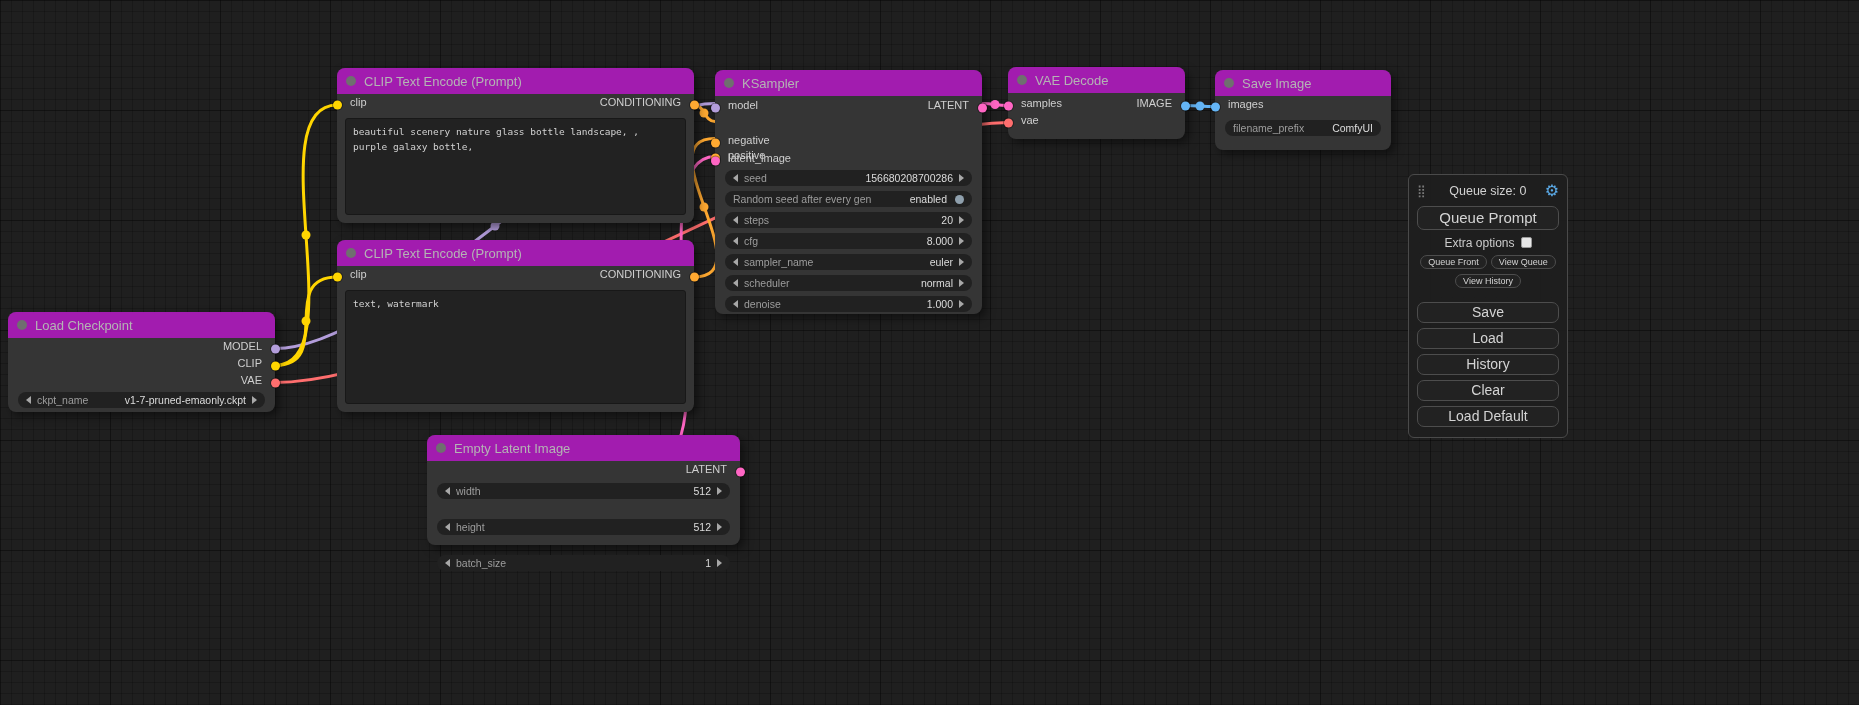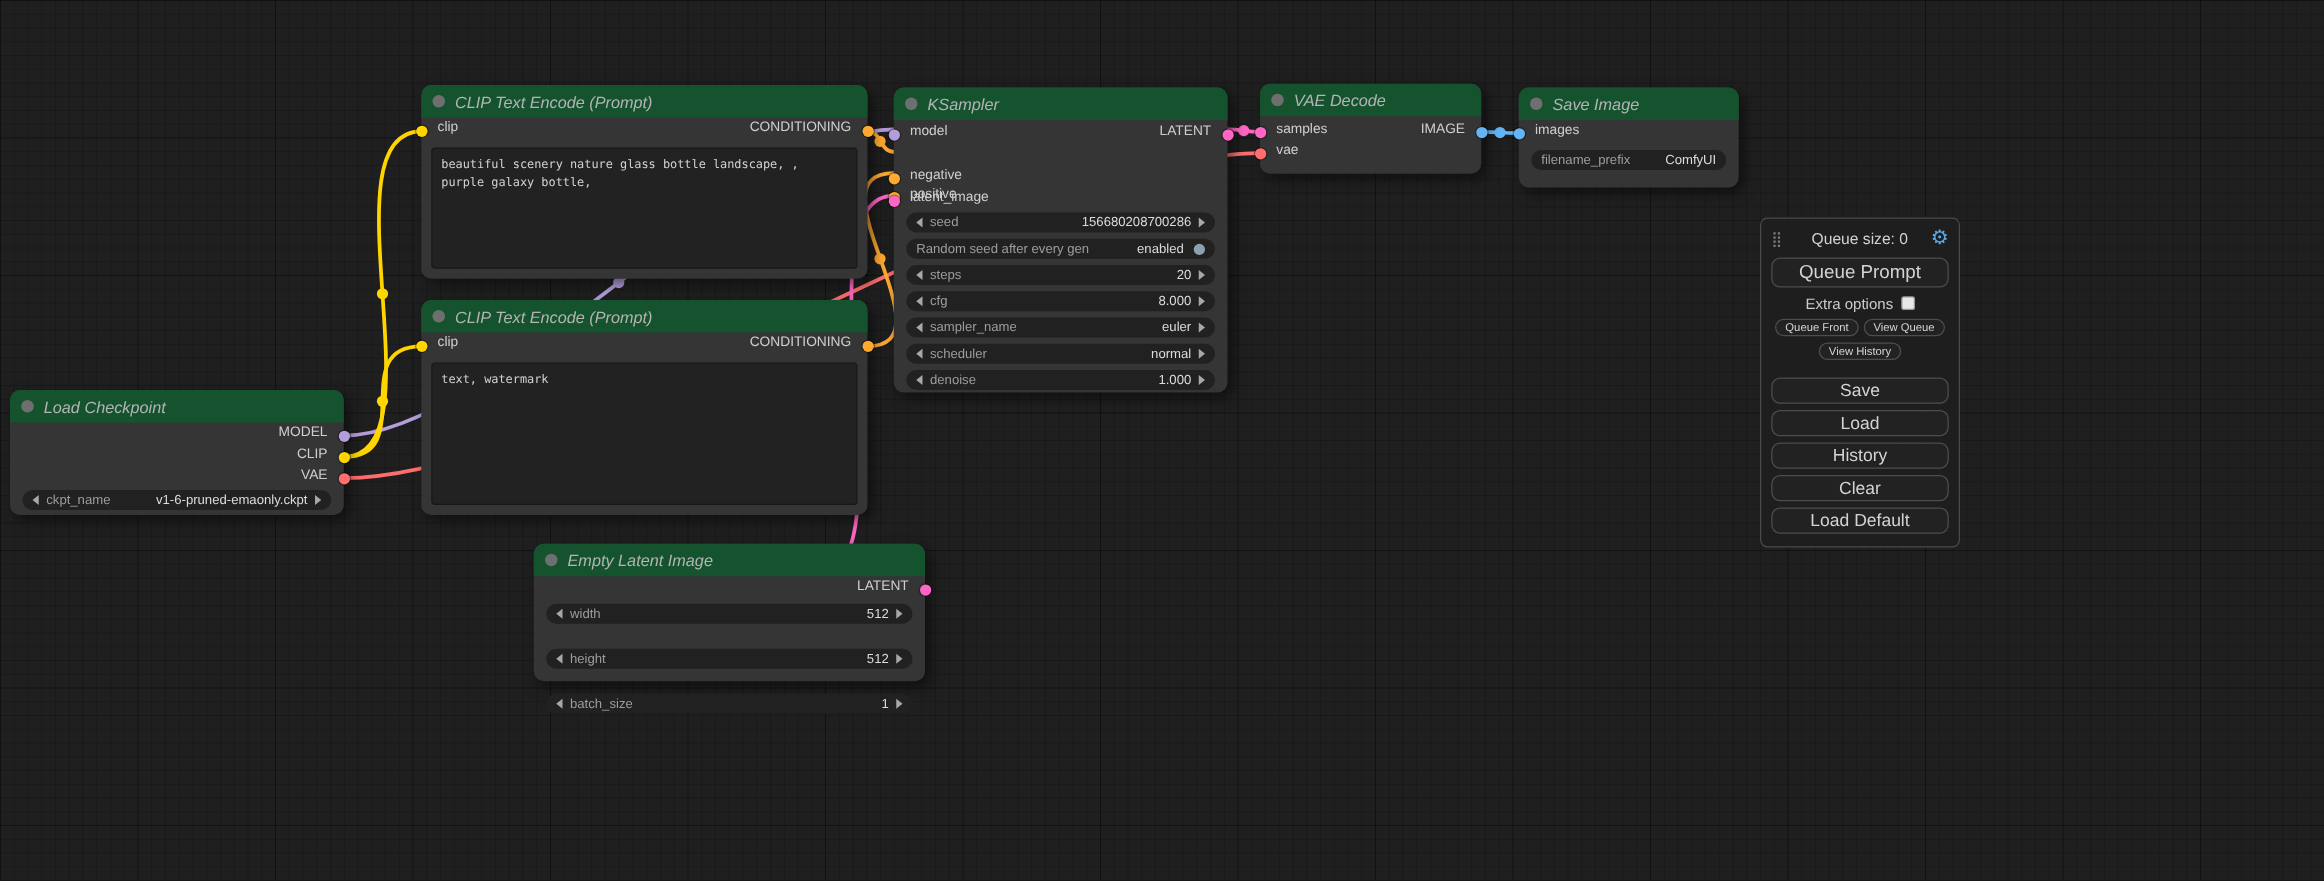--- a/index.html
+++ b/index.html
@@ -18,23 +18,23 @@
   .wires { position:absolute; left:0; top:0; z-index:1; }
   .wires path { fill:none; stroke-width:3; stroke-linecap:round; }
 
   .node {
     position:absolute; z-index:2;
     background:#353535; border-radius:8px;
     box-shadow:4px 4px 10px rgba(0,0,0,0.5);
     color:#c8c8c8;
   }
   .node-title {
-    height:26px; background:#14532d; border-radius:8px 8px 0 0;
+    height:26px; background:#a21caf; border-radius:8px 8px 0 0;
     display:flex; align-items:center; gap:8px; padding:0 9px;
-    color:#b4b4b4; font-size:13px; cursor:move; white-space:nowrap;font-style:italic;
+    color:#b4b4b4; font-size:13px; cursor:move; white-space:nowrap;
   }
   .tdot { width:10px; height:10px; border-radius:50%; background:#6f6f6f; flex:none; }
 
   .slot { position:absolute; display:flex; align-items:flex-start; height:17px; }
   .slot.in  { left:0; padding-left:13px; }
   .slot.out { right:0; padding-right:13px; justify-content:flex-end; }
   .sdot { position:absolute; width:9px; height:9px; border-radius:50%; top:50%; transform:translateY(-50%); box-shadow:0 0 0 1px rgba(0,0,0,0.35); cursor:crosshair; }
   .slot.in  .sdot { left:-4.5px; }
   .slot.out .sdot { right:-4.5px; }
   .slot-label { font-size:11px; color:#cfcfcf; white-space:nowrap; }
@@ -121,21 +121,21 @@
     <span class="sdot" style="background: rgb(255, 213, 0);"></span>
   </div>
   <div class="slot out" style="top:62px;">
     <span class="slot-label">VAE</span>
     <span class="sdot" style="background: rgb(255, 110, 110);"></span>
   </div>
   <div class="widgets" style="top:80px;gap:4px;">
     <div class="widget">
       <span class="arr arr-l"></span>
       <span class="wname">ckpt_name</span>
-      <span class="wval">v1-6-pruned-emaonly.ckpt</span>
+      <span class="wval">v1-7-pruned-emaonly.ckpt</span>
       <span class="arr arr-r"></span>
     </div>
   </div>
 </div>
 
 <div class="node" style="left:337px;top:68px;width:357px;height:155px;">
   <div class="node-title">
     <span class="tdot"></span>
     <span>CLIP Text Encode (Prompt)</span>
   </div>

